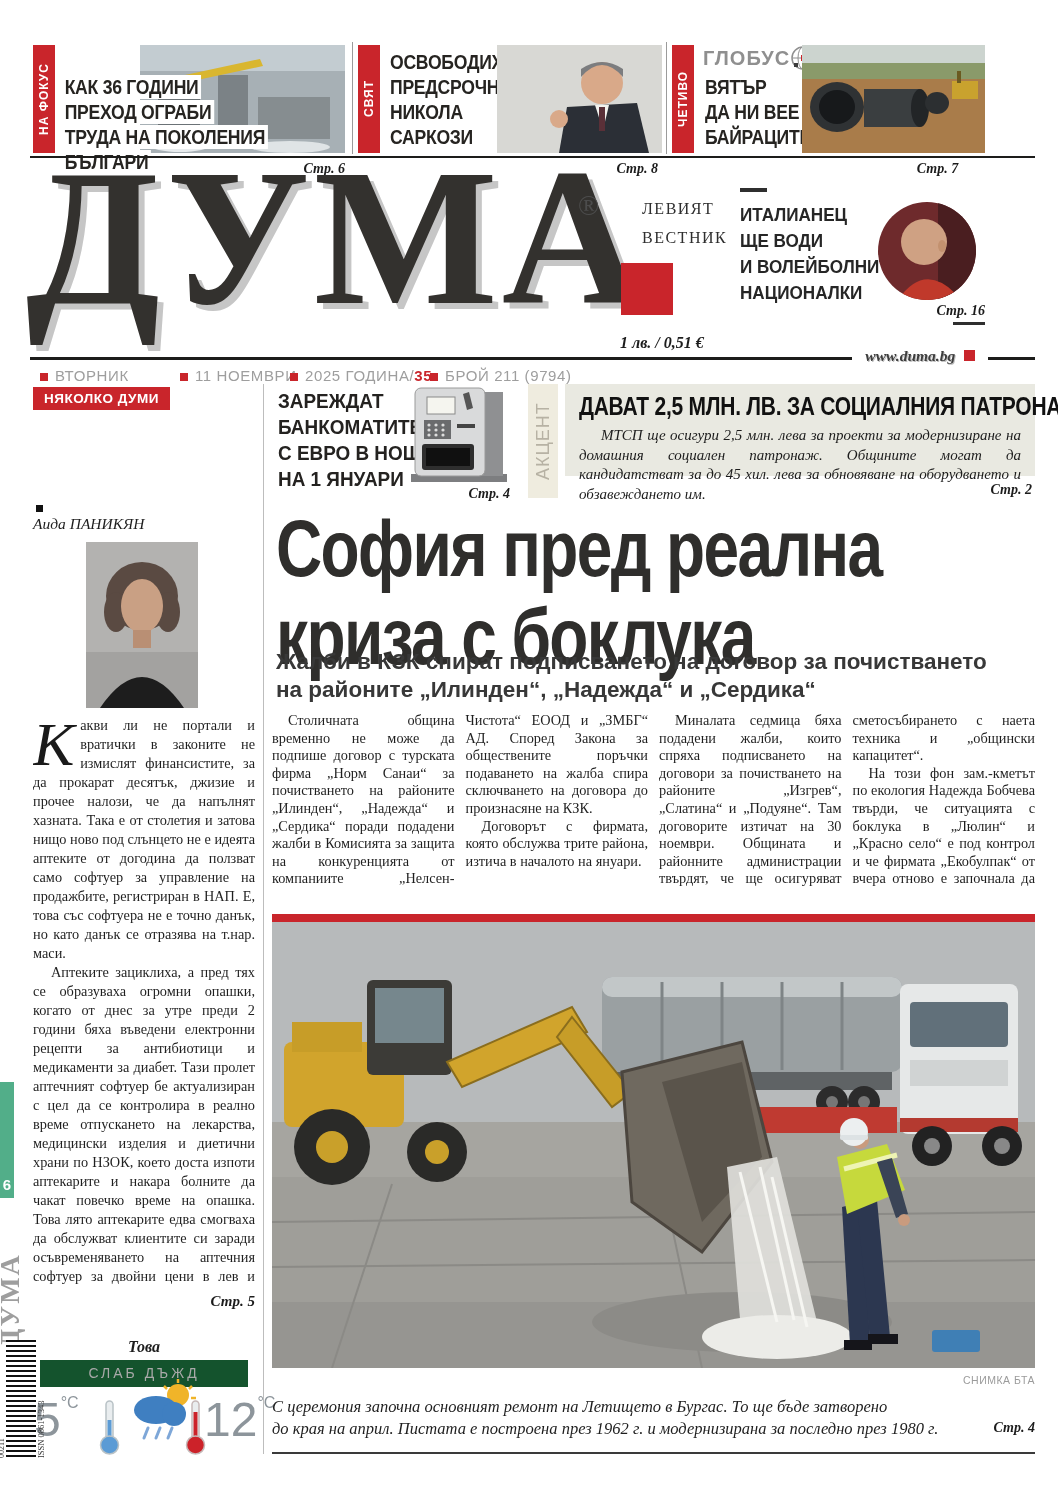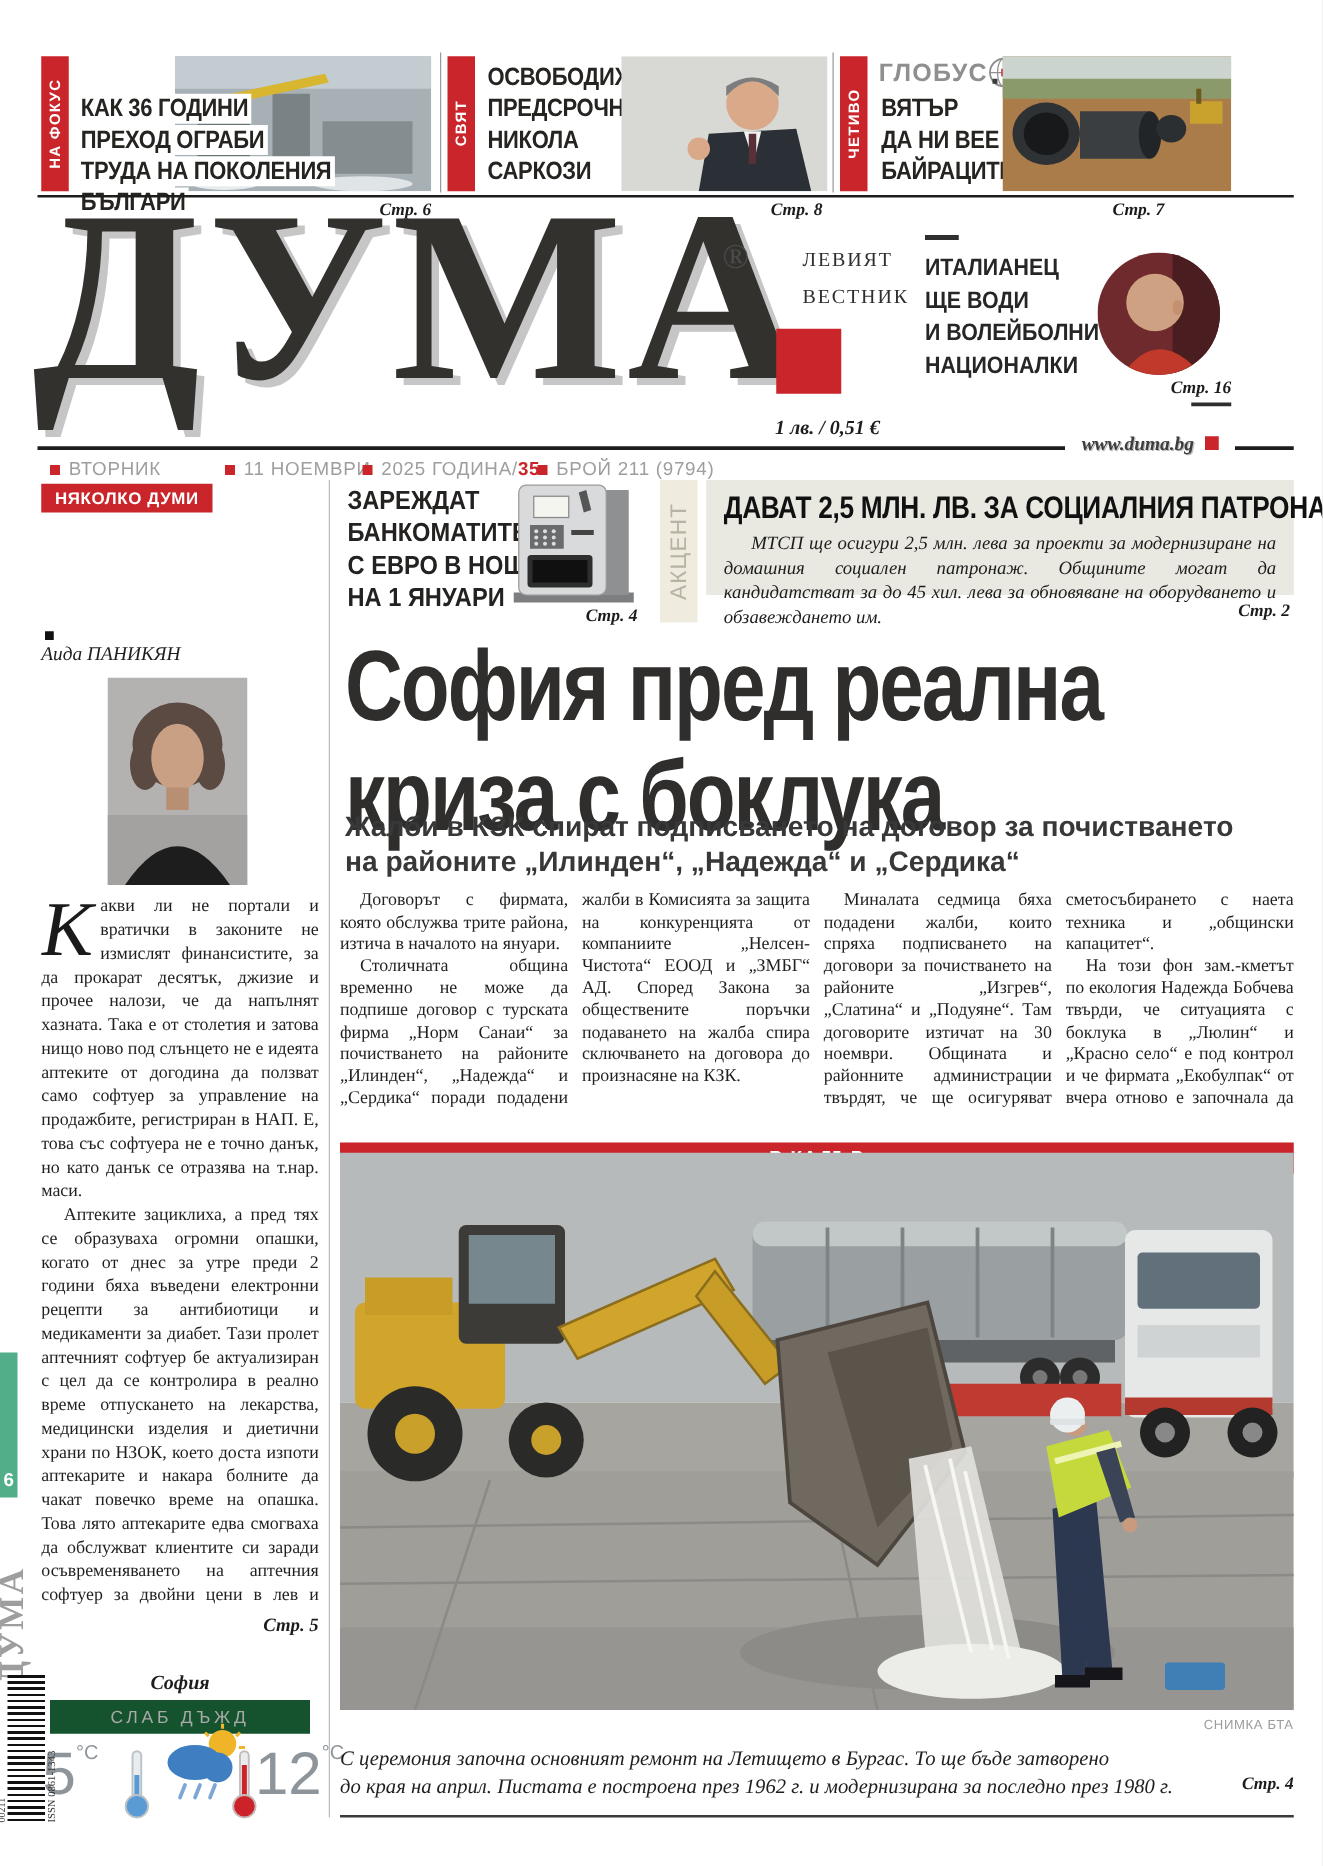--- a/index.html
+++ b/index.html
@@ -99,21 +99,21 @@
     <rect x="62" y="44" width="56" height="38" fill="#3a3e40"></rect>
     <ellipse cx="118" cy="63" rx="9" ry="19" fill="#222527"></ellipse>
     <ellipse cx="135" cy="58" rx="12" ry="11" fill="#2c2f31"></ellipse>
     <rect x="150" y="36" width="26" height="18" fill="#c9a22e"></rect>
     <rect x="155" y="26" width="4" height="12" fill="#6b5a20"></rect>
   </svg>
 
   <div class="abs rule" style="left:30px;top:156px;width:1005px;height:2px;"></div>
   <div class="abs pageref" style="left:250px;top:161px;width:95px;text-align:right;">Стр. 6</div>
   <div class="abs pageref" style="left:563px;top:161px;width:95px;text-align:right;">Стр. 8</div>
-  <div class="abs pageref" style="left:890px;top:161px;width:95px;text-align:left;">Стр. 7</div>
+  <div class="abs pageref" style="left:890px;top:161px;width:95px;text-align:center;">Стр. 7</div>
 
   <div class="abs serif" style="left:26px;top:150px;font-weight:bold;font-size:195px;line-height:175px;letter-spacing:4px;color:#33312e;text-shadow:6px 6px 0 #c6c6c6;">ДУМА</div>
   <div class="abs serif" style="left:578px;top:190px;font-size:28px;color:#4c4c4c;">®</div>
   <div class="abs serif pre" style="left:642px;top:194px;font-size:16px;line-height:29px;letter-spacing:1.5px;color:#2f2f2f;">ЛЕВИЯТ
 ВЕСТНИК</div>
   <div class="abs" style="left:621px;top:263px;width:52px;height:52px;background:#c9252b;"></div>
 
   <div class="abs" style="left:740px;top:188px;width:27px;height:4px;background:#2f2f2f;"></div>
   <div class="abs pre" style="left:740px;top:202px;font-weight:800;font-size:19px;line-height:26px;color:#262626;transform:scaleX(0.9);transform-origin:left top;">ИТАЛИАНЕЦ
 ЩЕ ВОДИ
@@ -166,21 +166,21 @@
     <path d="M14 166 Q56 104 98 166 Z" fill="#1d1d1d"></path>
   </svg>
 
   <div class="abs body-serif" style="left:33px;top:716px;width:222px;height:572px;overflow:hidden;">
     <p style="text-indent:0;"><span class="dropcap">К</span><span>акви ли не портали и вратички в законите не измислят финансистите, за да прокарат десятък, джизие и прочее налози, че да напълнят хазната. Така е от столетия и затова нищо ново под слънцето не е идеята аптеките от догодина да ползват само софтуер за управление на продажбите, регистриран в НАП. Е, това със софтуера не е точно данък, но като данък се отразява на т.нар. маси.</span></p>
     <p>Аптеките зациклиха, а пред тях се образуваха огромни опашки, когато от днес за утре преди 2 години бяха въведени електронни рецепти за антибиотици и медикаменти за диабет. Тази пролет аптечният софтуер бе актуализиран с цел да се контролира в реално време отпускането на лекарства, медицински изделия и диетични храни по НЗОК, което доста изпоти аптекарите и накара болните да чакат повечко време на опашка. Това лято аптекарите едва смогваха да обслужват клиентите си заради осъвременяването на аптечния софтуер за двойни цени в лев и евро. Припомнянето може още да продължи, но то не цели да демонстрира колко е отдавнашна паметта ни, а колко много бариери пред аптекари и клиенти постави законодателят с едничката цел „повече прозрачност“.</p>
 
   </div>
   <div class="abs pageref" style="left:33px;top:1293px;width:222px;text-align:right;font-size:15px;">Стр. 5</div>
 
-  <div class="abs serif" style="left:33px;top:1338px;width:222px;text-align:center;font-style:italic;font-weight:bold;font-size:16px;color:#1d1d1d;">София</div>
+  <div class="abs serif" style="left:33px;top:1338px;width:222px;text-align:center;font-style:italic;font-weight:bold;font-size:16px;color:#1d1d1d;">Това</div>
   <div class="abs" style="left:40px;top:1360px;width:208px;height:27px;background:#14532d;text-align:center;line-height:27px;font-size:14px;color:#a9a9a9;letter-spacing:3px;">СЛАБ ДЪЖД</div>
   <div class="abs" style="left:34px;top:1392px;font-size:48px;color:#8d959b;">
     <span>5</span><span style="font-size:16px;vertical-align:28px;">°C</span>
   </div>
   <svg class="abs" style="left:98px;top:1398px;" width="22" height="58">
     <rect x="8" y="3" width="7" height="38" rx="3.5" fill="#e9edef" stroke="#b9c2c6" stroke-width="1.5"></rect>
     <rect x="9.5" y="22" width="4" height="20" fill="#5b9bd5"></rect>
     <circle cx="11.5" cy="47" r="9" fill="#5b9bd5" stroke="#b9c2c6" stroke-width="1.5"></circle>
   </svg>
   <svg class="abs" style="left:126px;top:1378px;" width="78" height="64">
@@ -252,22 +252,22 @@
     <div class="serif" style="margin:5px 14px 0 14px;font-style:italic;font-size:15px;line-height:19.5px;text-align:justify;text-indent:22px;color:#1c1c1c;">МТСП ще осигури 2,5 млн. лева за проекти за модернизиране на домашния социален патронаж. Общините могат да кандидатстват за до 45 хил. лева за обновяване на оборудването и обзавеждането им.</div>
   </div>
   <div class="abs pageref" style="left:940px;top:482px;width:92px;text-align:right;">Стр. 2</div>
 
   <div class="abs pre" style="left:276px;top:505px;font-weight:bold;font-size:80px;line-height:88px;letter-spacing:-2px;color:#2f2e2c;transform:scaleX(0.8);transform-origin:left top;">София пред реална
 криза с боклука</div>
   <div class="abs pre" style="left:276px;top:648px;font-weight:bold;font-size:22.5px;line-height:27.5px;color:#383838;">Жалби в КЗК спират подписването на договор за почистването
 на районите „Илинден“, „Надежда“ и „Сердика“</div>
 
   <div class="abs lead-cols" style="left:272px;top:712px;width:763px;height:178px;overflow:hidden;">
+    <p>Столичната община временно не може да подпише договор с турската фирма „Норм Санаи“ за почистването на районите „Илинден“, „Надежда“ и „Сердика“ поради подадени жалби в Комисията за защита на конкуренцията от компаниите „Нелсен-Чистота“ ЕООД и „ЗМБГ“ АД. Според Закона за обществените поръчки подаването на жалба спира сключването на договора до произнасяне на КЗК.</p>
     <p>Договорът с фирмата, която обслужва трите района, изтича в началото на януари.</p>
-    <p>Столичната община временно не може да подпише договор с турската фирма „Норм Санаи“ за почистването на районите „Илинден“, „Надежда“ и „Сердика“ поради подадени жалби в Комисията за защита на конкуренцията от компаниите „Нелсен-Чистота“ ЕООД и „ЗМБГ“ АД. Според Закона за обществените поръчки подаването на жалба спира сключването на договора до произнасяне на КЗК.</p>
     <p>Миналата седмица бяха подадени жалби, които спряха подписването на договори за почистването на районите „Изгрев“, „Слатина“ и „Подуяне“. Там договорите изтичат на 30 ноември. Общината и районните администрации твърдят, че ще осигуряват сметосъбирането с наета техника и „общински капацитет“.</p>
     <p>На този фон зам.-кметът по екология Надежда Бобчева твърди, че ситуацията с боклука в „Люлин“ и „Красно село“ е под контрол и че фирмата „Екобулпак“ от вчера отново е започнала да събира отпадъците от контейнерите за разделно събиране.</p>
 
   </div>
 
   <div class="abs" style="left:272px;top:914px;width:763px;height:25px;background:#c9252b;text-align:center;line-height:25px;color:#fff;font-weight:bold;font-size:15px;letter-spacing:1px;">В КАДЪР</div>
 
   <svg class="abs" style="left:272px;top:922px;" width="763" height="446">
     <rect width="763" height="200" fill="#b7babb"></rect>
     <rect y="200" width="763" height="60" fill="#a6a5a0"></rect>

